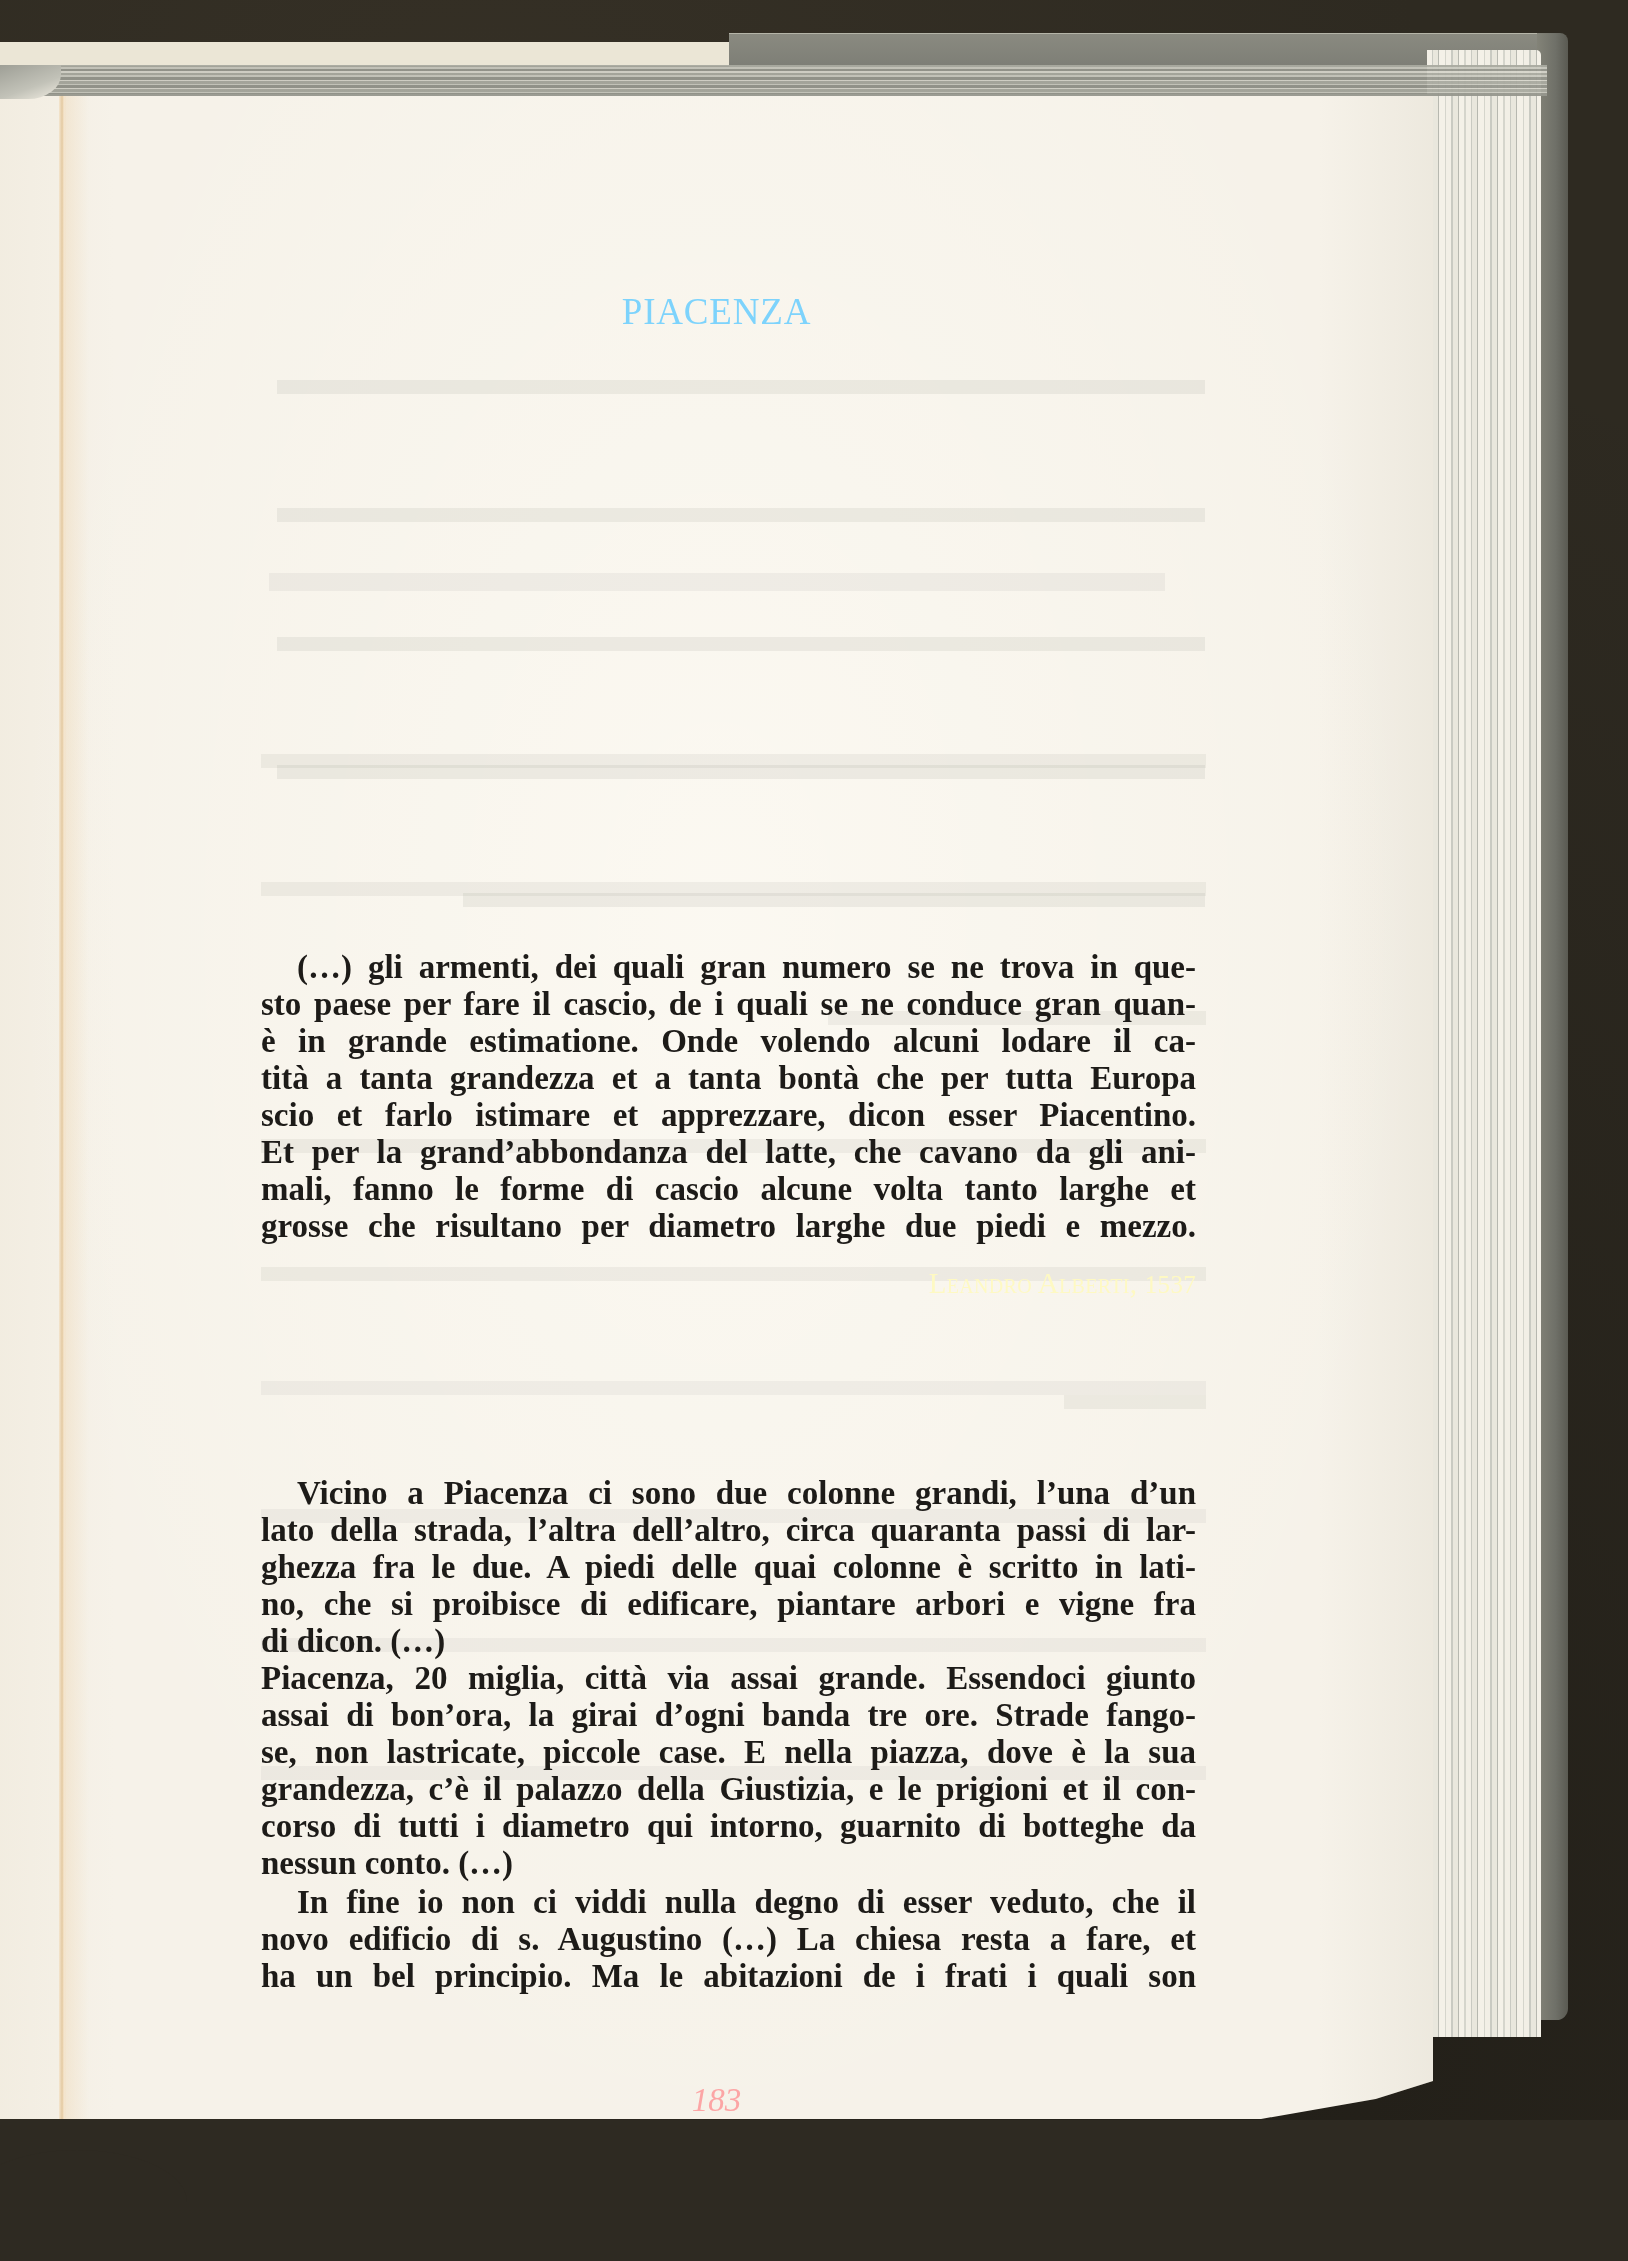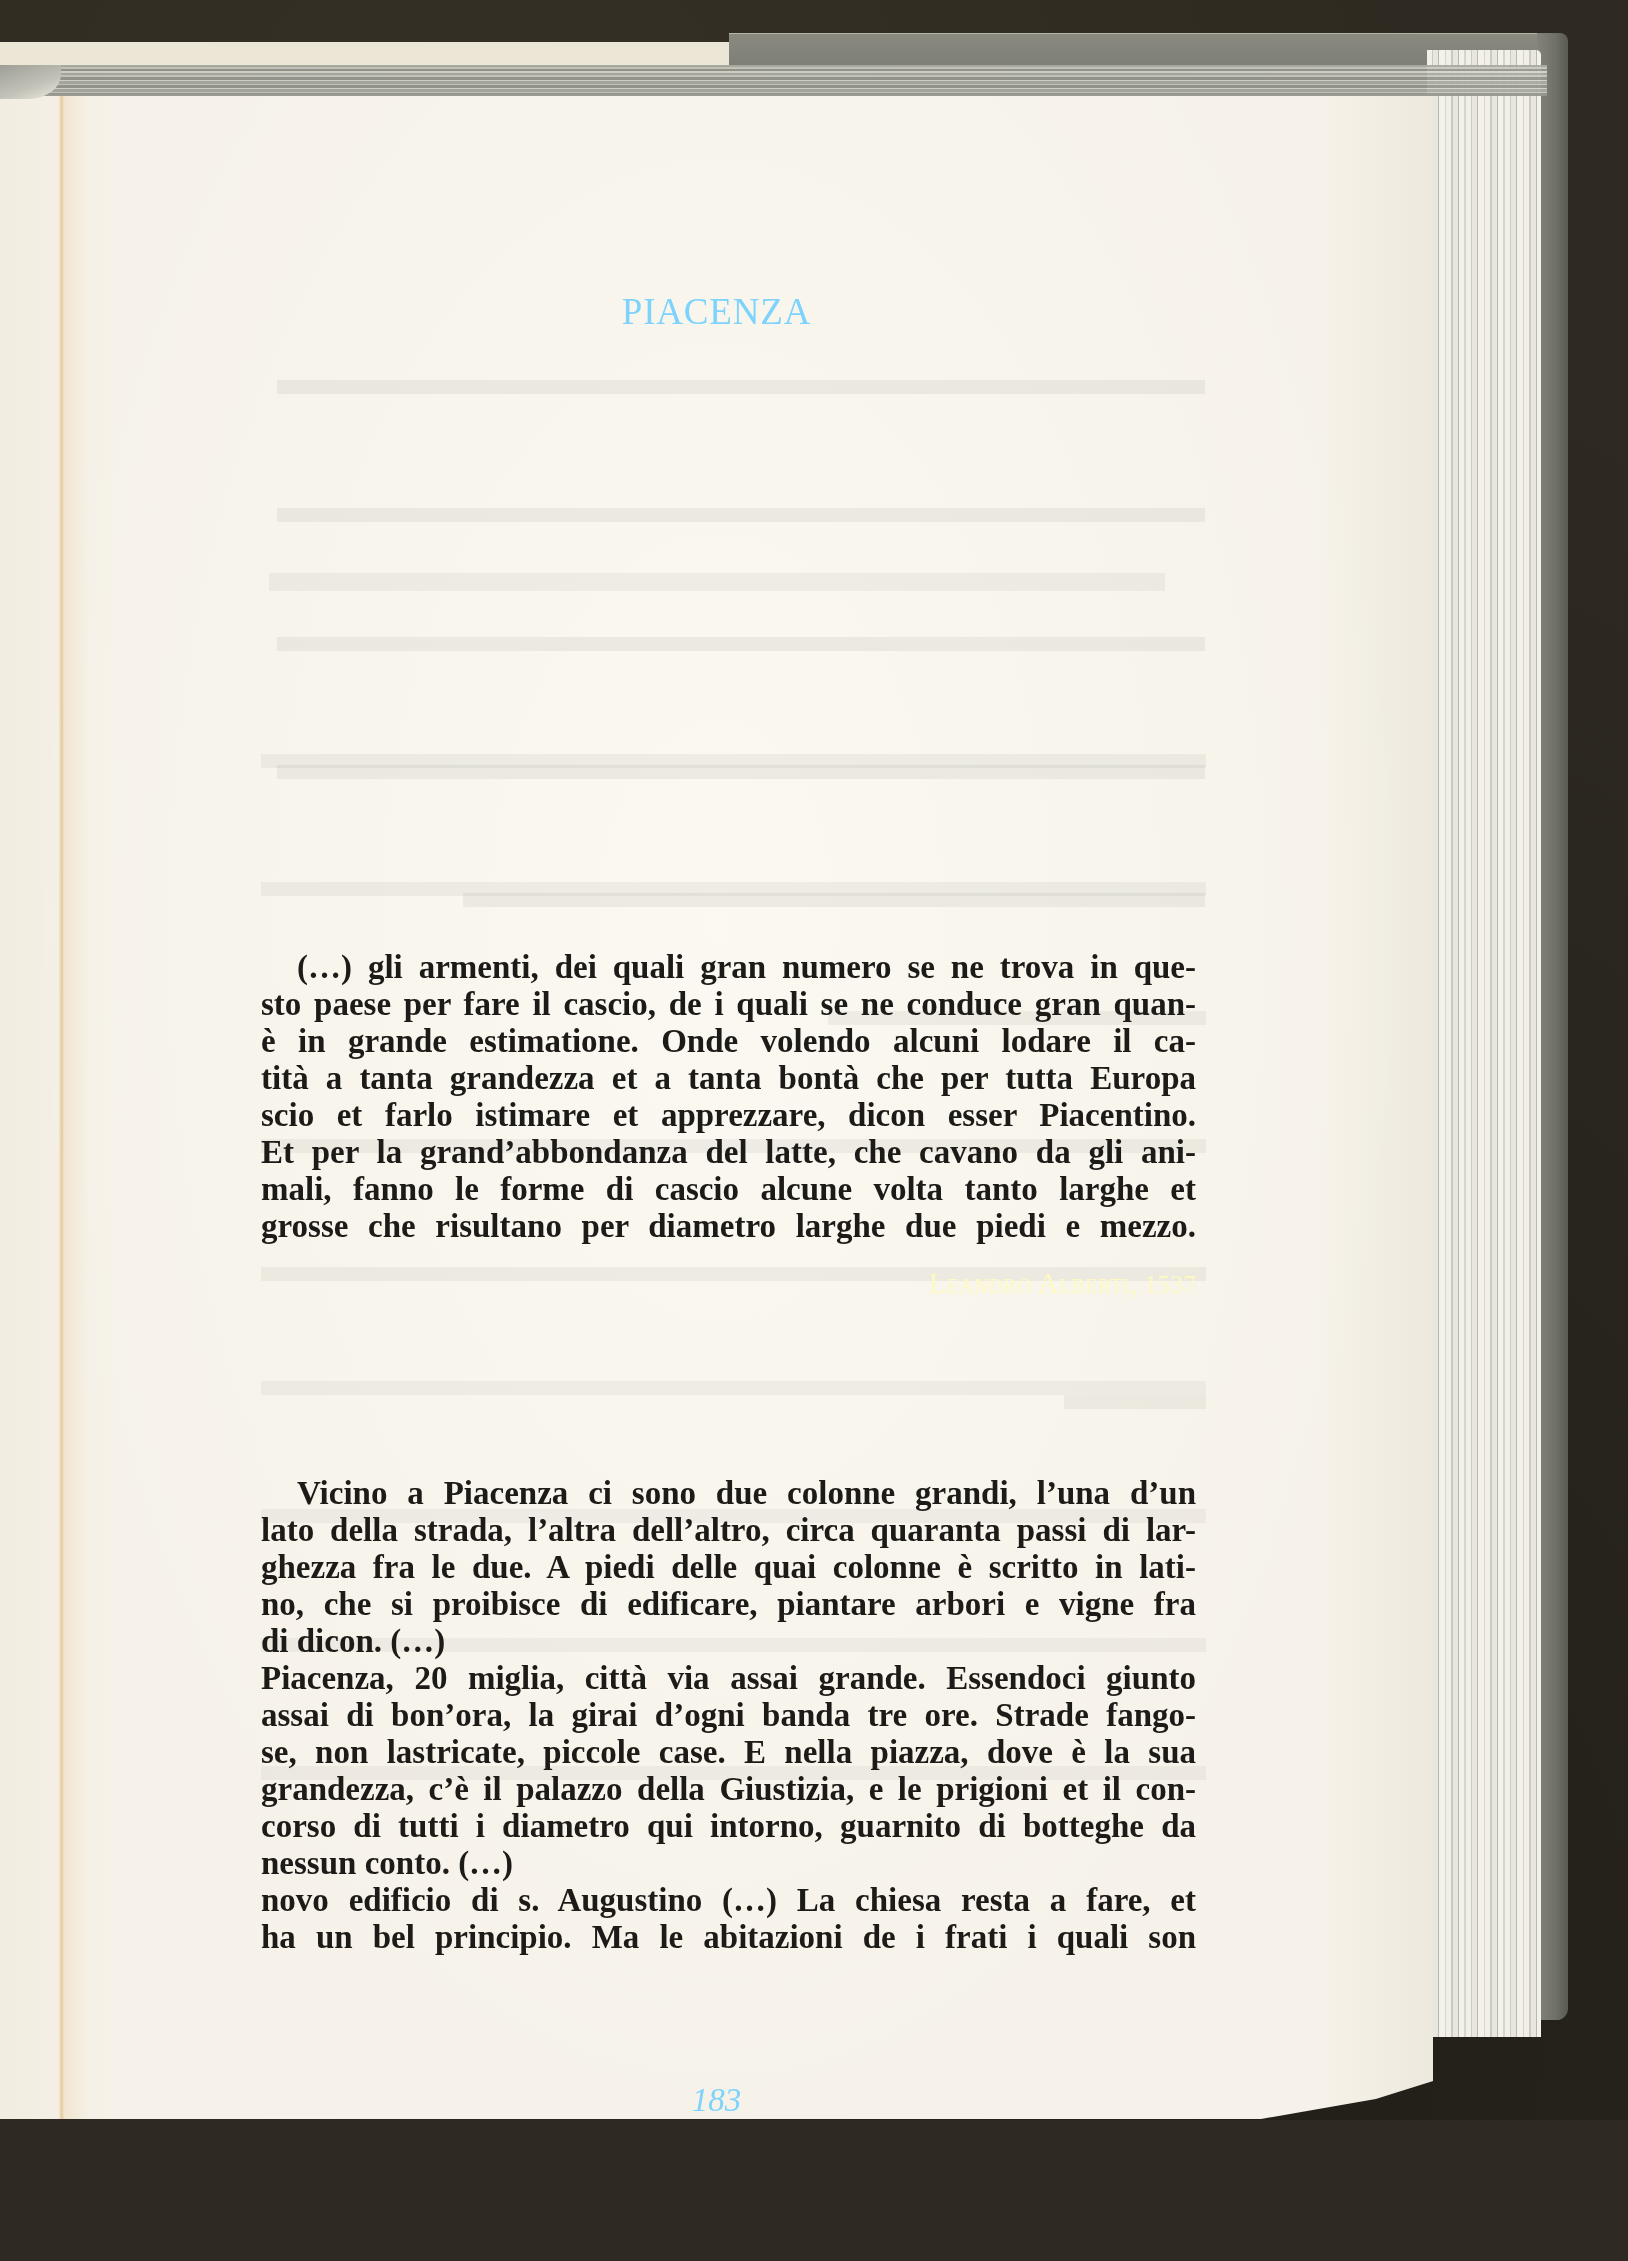--- a/index.html
+++ b/index.html
@@ -97,21 +97,21 @@
   .line { display:block; white-space:nowrap; text-align:justify; text-align-last:justify; height:37px; }
   .line.last { text-align-last:left; }
   .line.indent { padding-left:36px; }
   .attribution {
     position:absolute; left:261px; width:935px; top:1267px; text-align:right;
     font-size:29px; color:#fef9c3; font-variant:small-caps; letter-spacing:0.3px;
   }
   .attribution .year { font-size:25px; font-variant:normal; }
   .page-number {
     position:absolute; left:0; width:1433px; top:2082px; text-align:center;
-    font-size:33px; font-style:italic; color:#7dd3fc;
+    font-size:33px; font-style:italic; color:#fca5a5;
   }
 </style>
 </head>
 <body>
 
 <div class="bg"></div>
 <div class="top-cream"></div>
 <div class="top-grey"></div>
 <div class="right-cover"></div>
 <div class="right-stack"></div>
@@ -172,20 +172,21 @@
   <span class="line">lato della strada, l’altra dell’altro, circa quaranta passi di lar-</span>
   <span class="line">ghezza fra le due. A piedi delle quai colonne è scritto in lati-</span>
   <span class="line">no, che si proibisce di edificare, piantare arbori e vigne fra</span>
   <span class="line last">di dicon. (…)</span>
   <span class="line">Piacenza, 20 miglia, città via assai grande. Essendoci giunto</span>
   <span class="line">assai di bon’ora, la girai d’ogni banda tre ore. Strade fango-</span>
   <span class="line">se, non lastricate, piccole case. E nella piazza, dove è la sua</span>
   <span class="line">grandezza, c’è il palazzo della Giustizia, e le prigioni et il con-</span>
   <span class="line">corso di tutti i diametro qui intorno, guarnito di botteghe da</span>
   <span class="line last">nessun conto. (…)</span>
+  <span class="line indent" style="margin-top:1.6px;">In fine io non ci viddi nulla degno di esser veduto, che il</span>
   <span class="line">novo edificio di s. Augustino (…) La chiesa resta a fare, et</span>
   <span class="line">ha un bel principio. Ma le abitazioni de i frati i quali son</span>
 </div>
 
 <div class="page-number">183</div>
 
 <div class="bottom-dark"></div>
 <div class="bottom-cusp"></div>
 
 

